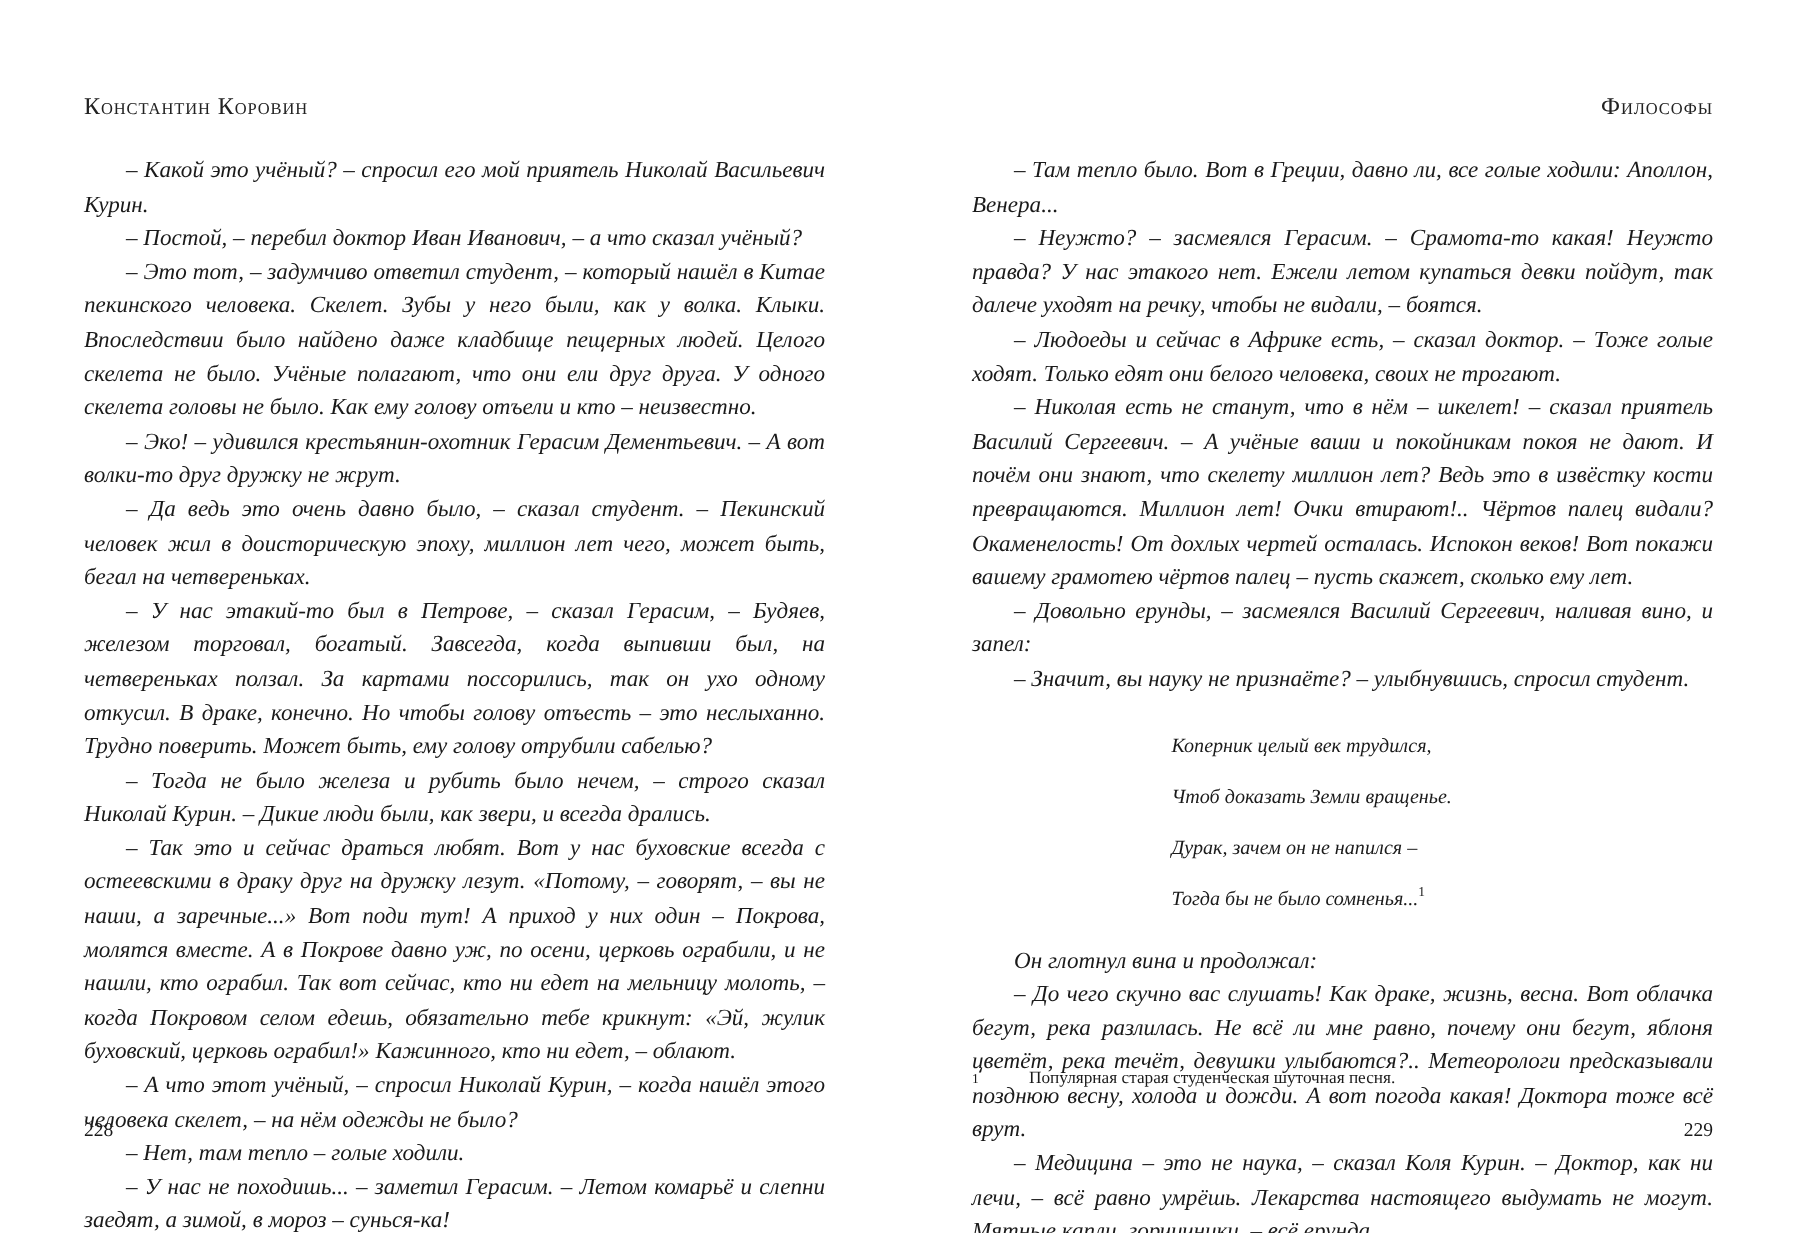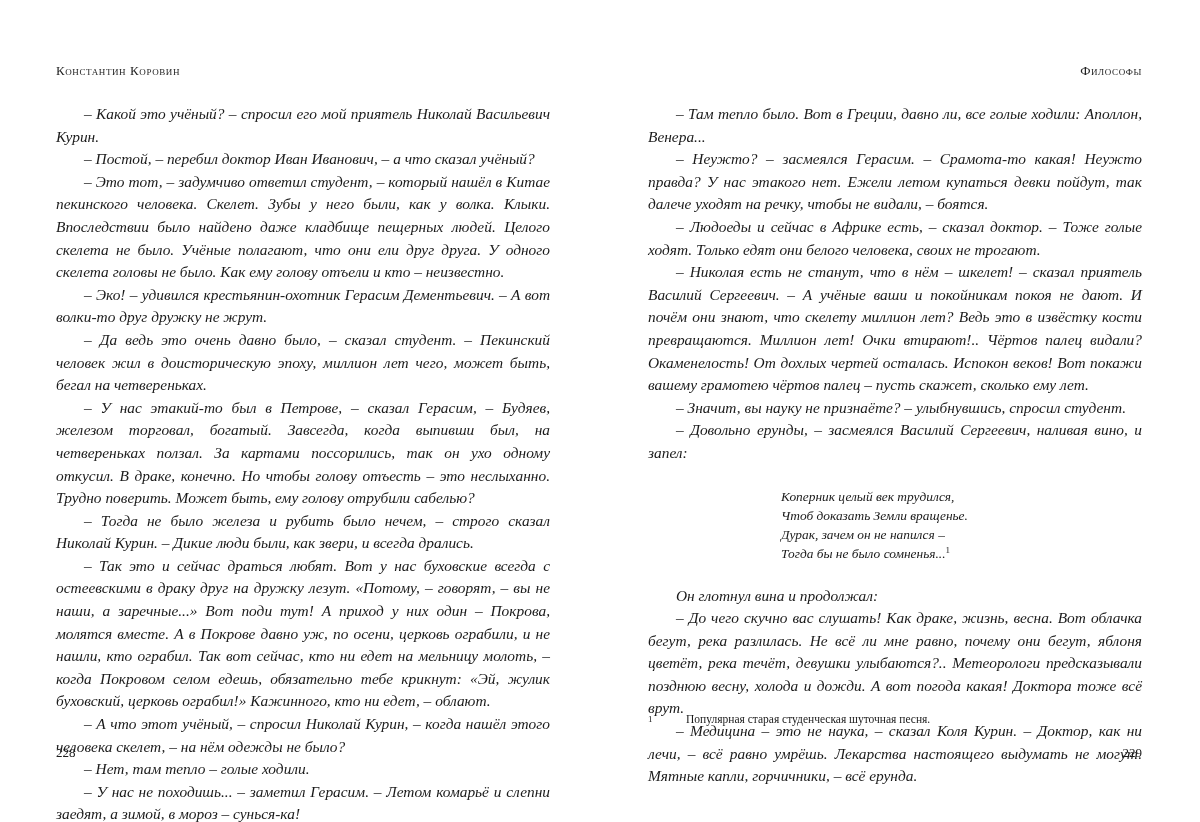--- a/index.html
+++ b/index.html
@@ -5,35 +5,35 @@
     html, body { margin: 0; padding: 0; background: #ffffff; }
     body {
       width: 1200px; height: 822px; position: relative; overflow: hidden;
       font-family: "Liberation Serif", "DejaVu Serif", serif;
       color: #1a1a1a;
     }
     .page { position: absolute; top: 0; height: 822px; }
     .page-left { left: 56px; width: 494px; }
     .page-right { left: 648px; width: 494px; }
     .running-head {
-      position: absolute; top: 63px; font-size: 13px;
+      position: absolute; top: 63px; font-size: 16px;
       font-variant: small-caps; letter-spacing: 0.6px; color: #222;
     }
     .page-left .running-head { left: 0; }
     .page-right .running-head { right: 0; }
     .body-text { position: absolute; top: 103px; left: 0; width: 494px; }
     .para {
       margin: 0; font-size: 15.4px; line-height: 22.6px;
       text-align: justify; text-indent: 28px; hyphens: manual; font-style: italic;
     }
     .verse {
       margin: 22px 0 22px 0; padding-left: 133px;
       font-style: italic; font-size: 13.4px; line-height: 19px;
     }
-    .verse-line { display: block; }
+    .verse-line { display: block; margin-top: 15px; }
     .fn-ref { font-size: 9px; vertical-align: super; line-height: 0; font-style: normal; }
     .footnote {
       position: absolute; top: 711px; left: 0; width: 494px;
       font-size: 11.5px; line-height: 16px; font-family: Liberation Serif, serif;
     }
     .fn-mark { display: inline-block; width: 38px; font-size: 9px; vertical-align: top; }
     .folio { position: absolute; top: 745px; font-size: 13px; }
     .page-left .folio { left: 0; }
     .page-right .folio { right: 0; }
   </style>
@@ -58,22 +58,22 @@
   <div class="folio">228</div>
 </div>
 
 <div class="page page-right">
   <div class="running-head">Философы</div>
   <div class="body-text">
     <p class="para">– Там тепло было. Вот в Греции, давно ли, все голые ходили: Аполлон, Венера...</p>
     <p class="para">– Неужто? – засмеялся Герасим. – Срамота-то какая! Неужто правда? У нас этакого нет. Ежели летом купаться девки пойдут, так далече уходят на речку, чтобы не видали, – боятся.</p>
     <p class="para">– Людоеды и сейчас в Африке есть, – сказал доктор. – Тоже голые ходят. Только едят они белого человека, своих не трогают.</p>
     <p class="para">– Николая есть не станут, что в нём – шкелет! – сказал приятель Василий Сергеевич. – А учёные ваши и покойникам покоя не дают. И почём они знают, что скелету миллион лет? Ведь это в извёстку кости превращаются. Миллион лет! Очки втирают!.. Чёртов палец видали? Окаменелость! От дохлых чертей осталась. Испокон веков! Вот покажи вашему грамотею чёртов палец – пусть скажет, сколько ему лет.</p>
+    <p class="para">– Довольно ерунды, – засмеялся Василий Сергеевич, наливая вино, и запел:</p>
     <p class="para">– Значит, вы науку не признаёте? – улыбнувшись, спросил студент.</p>
-    <p class="para">– Довольно ерунды, – засмеялся Василий Сергеевич, наливая вино, и запел:</p>
 
     <div class="verse">
       <span class="verse-line">Коперник целый век трудился,</span>
       <span class="verse-line">Чтоб доказать Земли вращенье.</span>
       <span class="verse-line">Дурак, зачем он не напился –</span>
       <span class="verse-line"><span>Тогда бы не было сомненья...</span><span class="fn-ref">1</span></span>
     </div>
 
     <p class="para">Он глотнул вина и продолжал:</p>
     <p class="para">– До чего скучно вас слушать! Как драке, жизнь, весна. Вот облачка бегут, река разлилась. Не всё ли мне равно, почему они бегут, яблоня цветёт, река течёт, девушки улыбаются?.. Метеорологи предсказывали позднюю весну, холода и дожди. А вот погода какая! Доктора тоже всё врут.</p>

